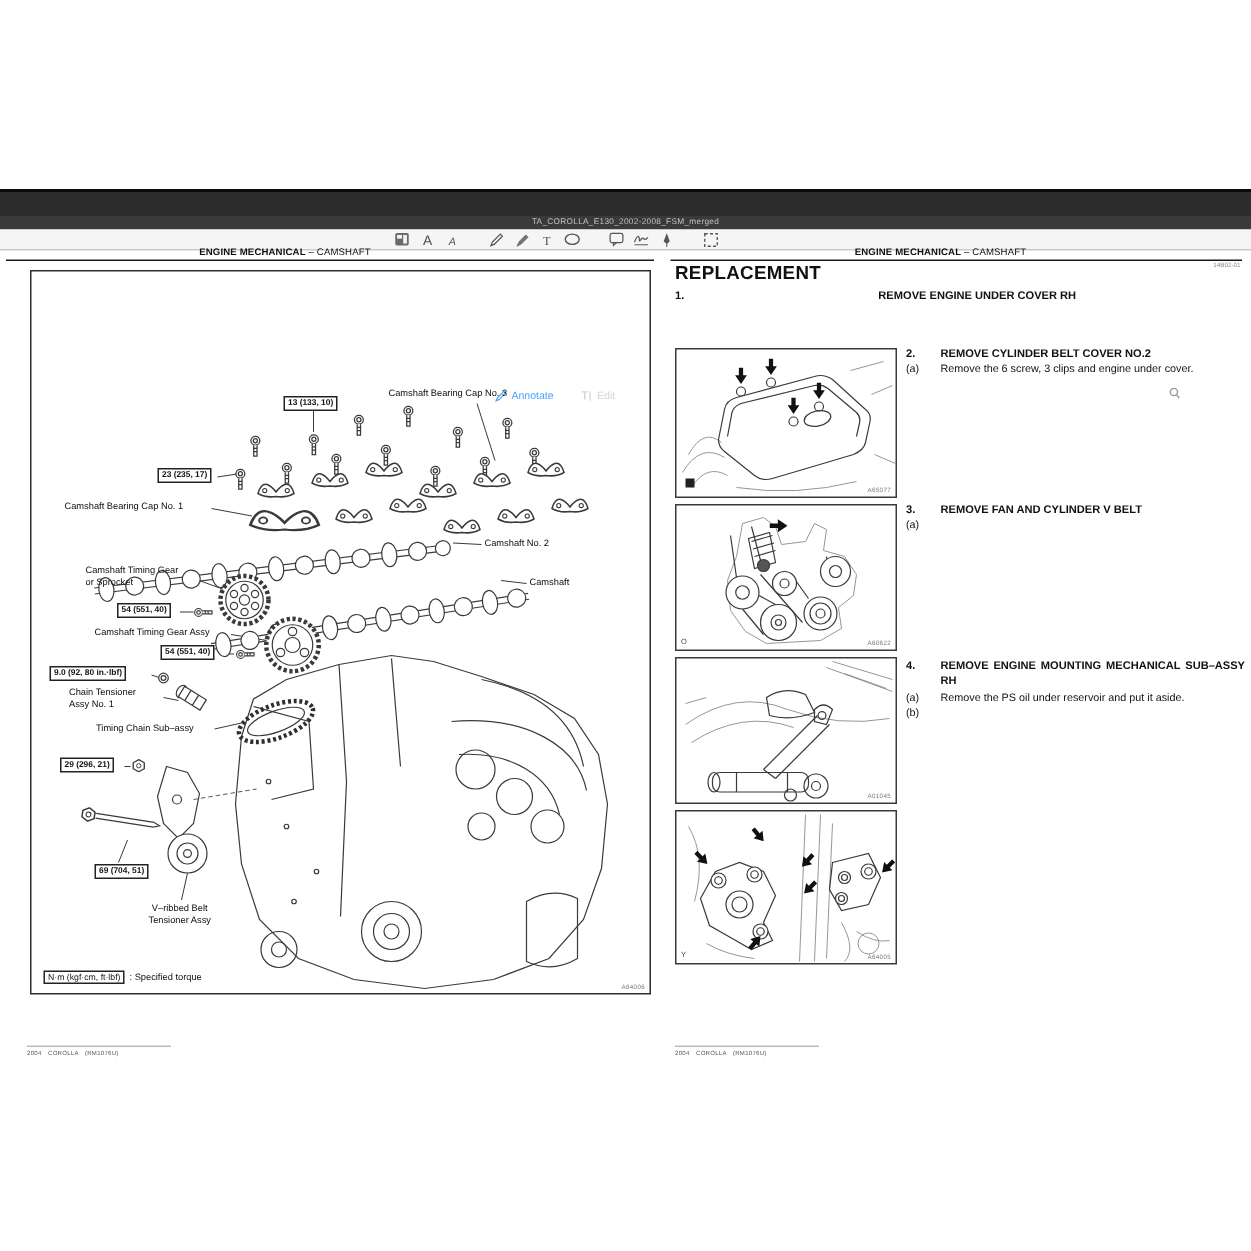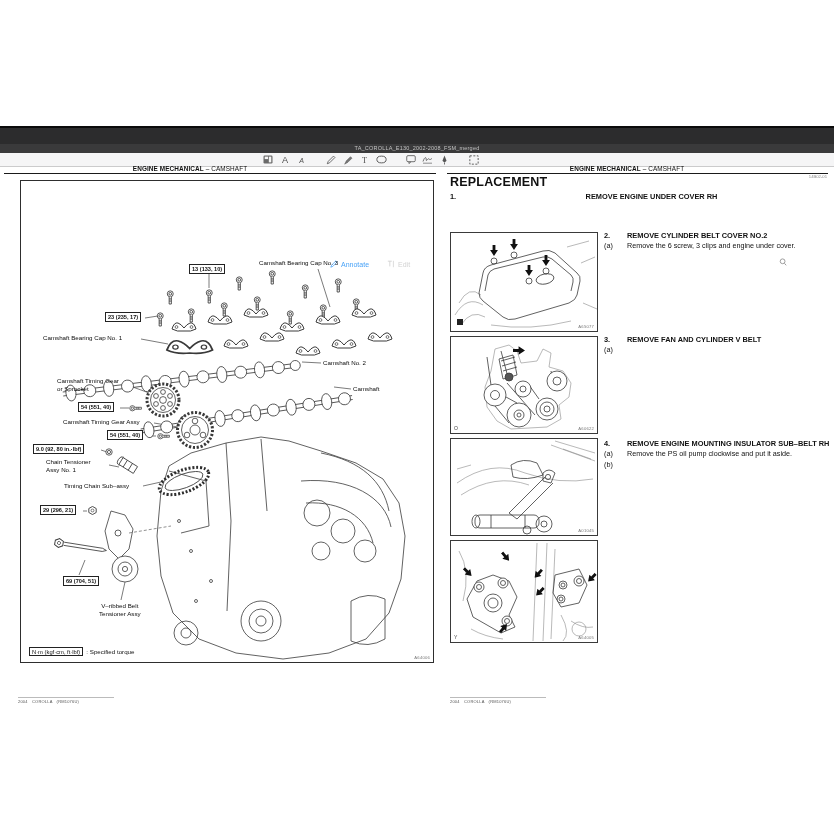--- a/index.html
+++ b/index.html
@@ -567,25 +567,25 @@
       <span class="h-text">REMOVE FAN AND CYLINDER V BELT</span>
     </div>
     <div class="sub">
       <span class="sub-tag">(a)</span>
     </div>
   </div>
 
   <div class="stepcol" style="top:275px">
     <div class="h-step">
       <span class="h-num">4.</span>
-      <span class="h-text">REMOVE ENGINE MOUNTING INSULATOR SUB–BELT RH</span>
+      <span class="h-text">REMOVE ENGINE MOUNTING MECHANICAL SUB–ASSY RH</span>
     </div>
     <div class="sub">
       <span class="sub-tag">(a)</span>
-      <span class="sub-text">Remove the PS oil pump clockwise and put it aside.</span>
+      <span class="sub-text">Remove the PS oil under reservoir and put it aside.</span>
     </div>
     <div class="sub">
       <span class="sub-tag">(b)</span>
     </div>
   </div>
 
   <div class="footer" style="left:3px;top:533px">
     <div class="frule"></div>
     <span>2004 COROLLA (RM1076U)</span>
   </div>

